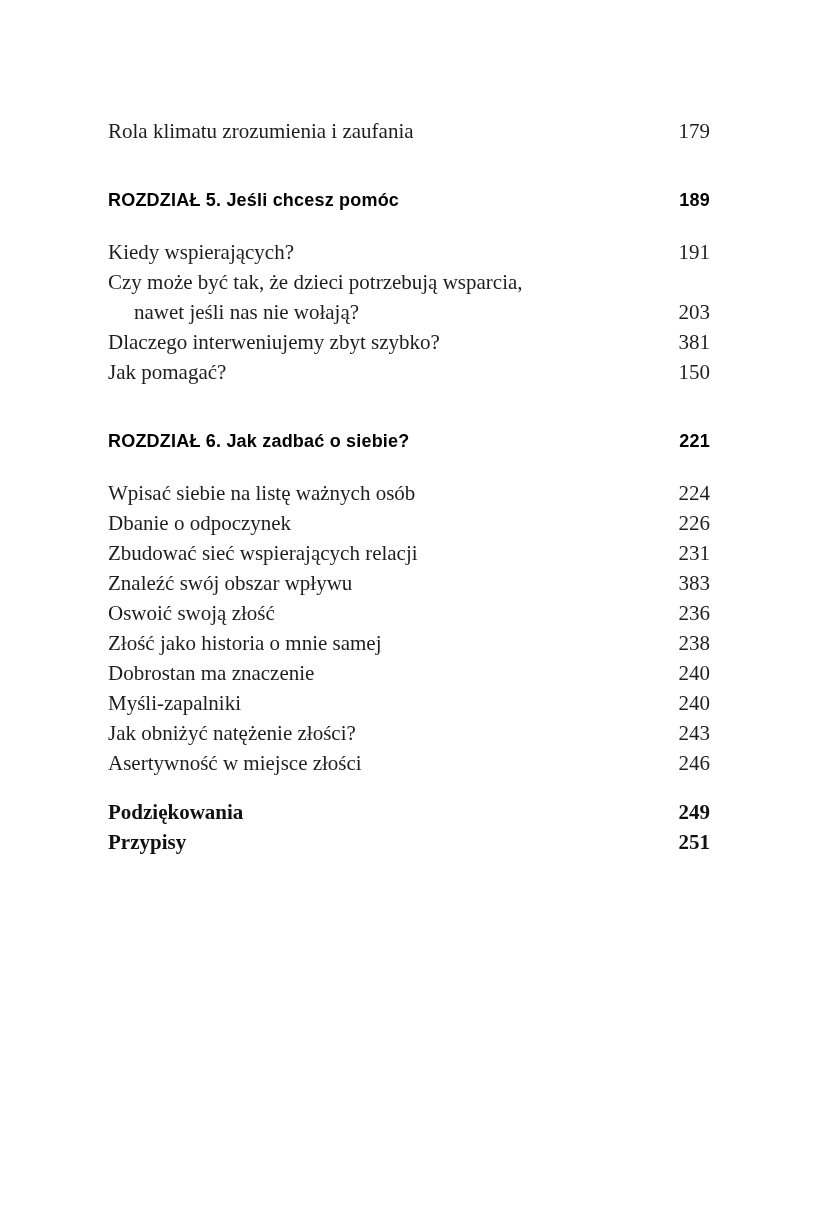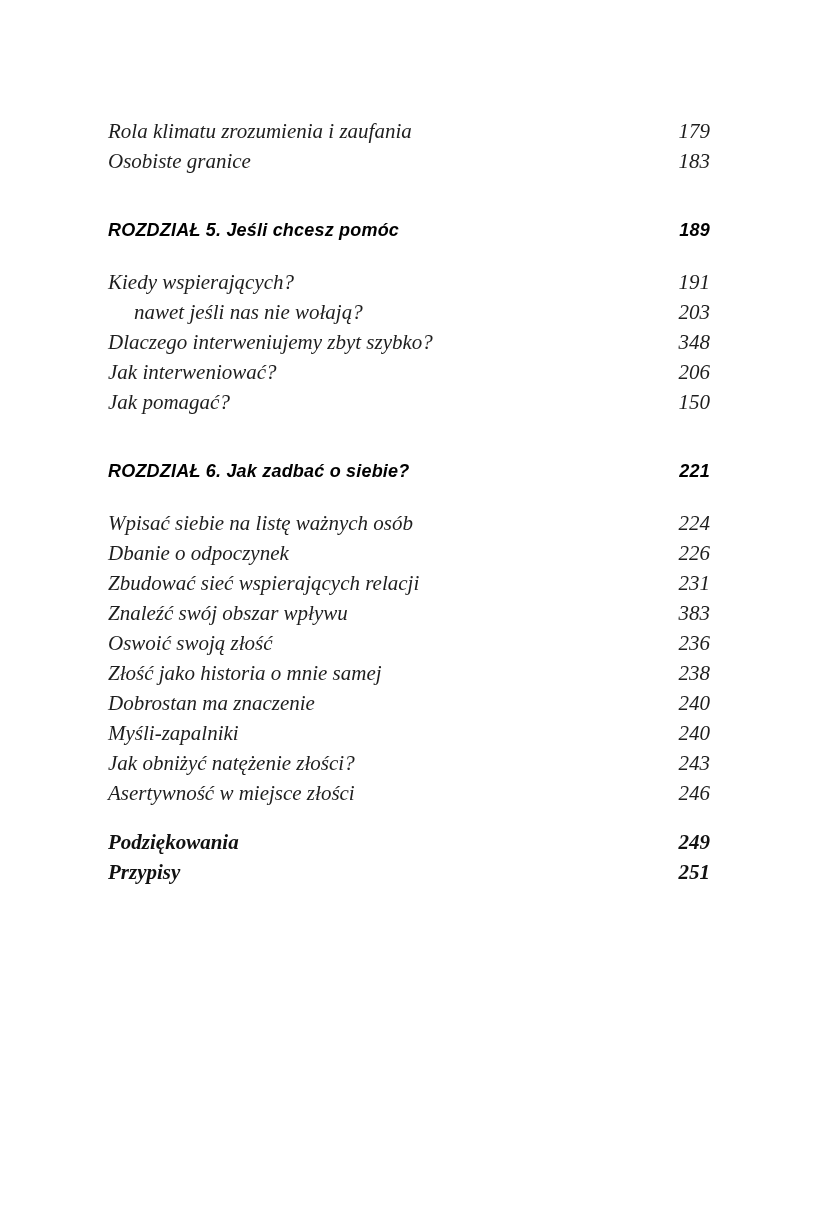--- a/index.html
+++ b/index.html
@@ -21,21 +21,20 @@
     top: 116px;
   }
   .row {
     display: flex;
     align-items: flex-end;
     justify-content: center;
     font-family: "Liberation Serif", "DejaVu Serif", serif;
     font-size: 21px;
     line-height: 30px;
     color: #1e1e1e;
-    font-style: italic;
   }
   .row .lines { flex: 1 1 auto; }
   .row .line.cont { padding-left: 26px; }
   .row .page-num {
     flex: 0 0 auto;
     margin-left: 30px;
     white-space: nowrap;
   }
   .row.chapter {
     font-family: "Liberation Sans", "DejaVu Sans", sans-serif;
@@ -57,55 +56,44 @@
 <body>
 
 <div class="page">
   <div class="content" id="toc-list">
       <div class="row entry">
         <div class="lines">
           <div class="line">Rola klimatu zrozumienia i zaufania</div>
         </div>
         <span class="page-num">179</span>
       </div>
-      <div class="row entry">
-        <div class="lines">
-          <div class="line">Osobiste granice</div>
-        </div>
-        <span class="page-num">183</span>
-      </div>
       <div class="row chapter">
         <div class="lines">
           <div class="line">ROZDZIAŁ 5. Jeśli chcesz pomóc</div>
         </div>
         <span class="page-num">189</span>
       </div>
       <div class="row entry">
         <div class="lines">
           <div class="line">Kiedy wspierających?</div>
         </div>
         <span class="page-num">191</span>
       </div>
       <div class="row entry">
         <div class="lines">
+          <div class="line">Czy może być tak, że dzieci potrzebują wsparcia,</div>
           <div class="line cont">nawet jeśli nas nie wołają?</div>
         </div>
         <span class="page-num">203</span>
       </div>
       <div class="row entry">
         <div class="lines">
           <div class="line">Dlaczego interweniujemy zbyt szybko?</div>
         </div>
-        <span class="page-num">348</span>
-      </div>
-      <div class="row entry">
-        <div class="lines">
-          <div class="line">Jak interweniować?</div>
-        </div>
-        <span class="page-num">206</span>
+        <span class="page-num">381</span>
       </div>
       <div class="row entry">
         <div class="lines">
           <div class="line">Jak pomagać?</div>
         </div>
         <span class="page-num">150</span>
       </div>
       <div class="row chapter">
         <div class="lines">
           <div class="line">ROZDZIAŁ 6. Jak zadbać o siebie?</div>

